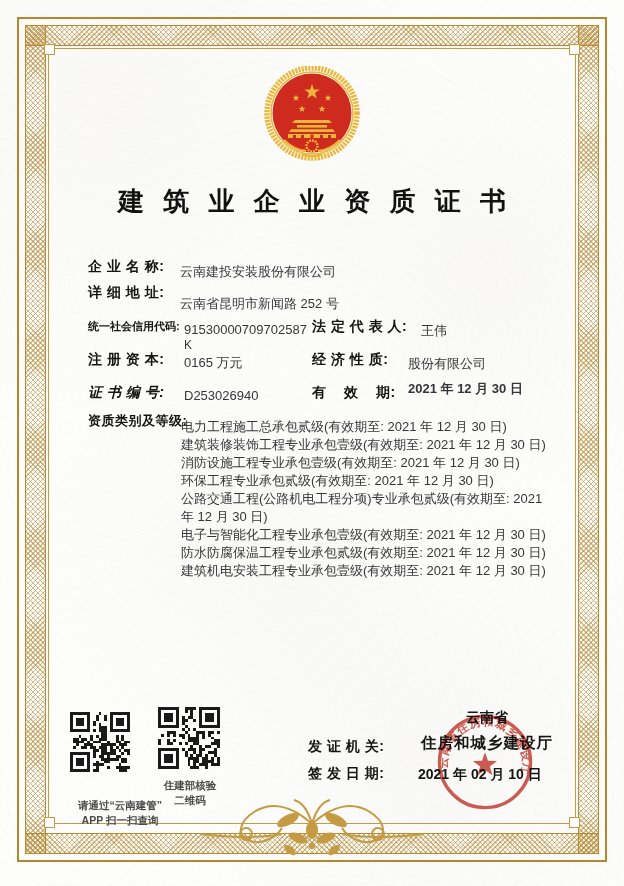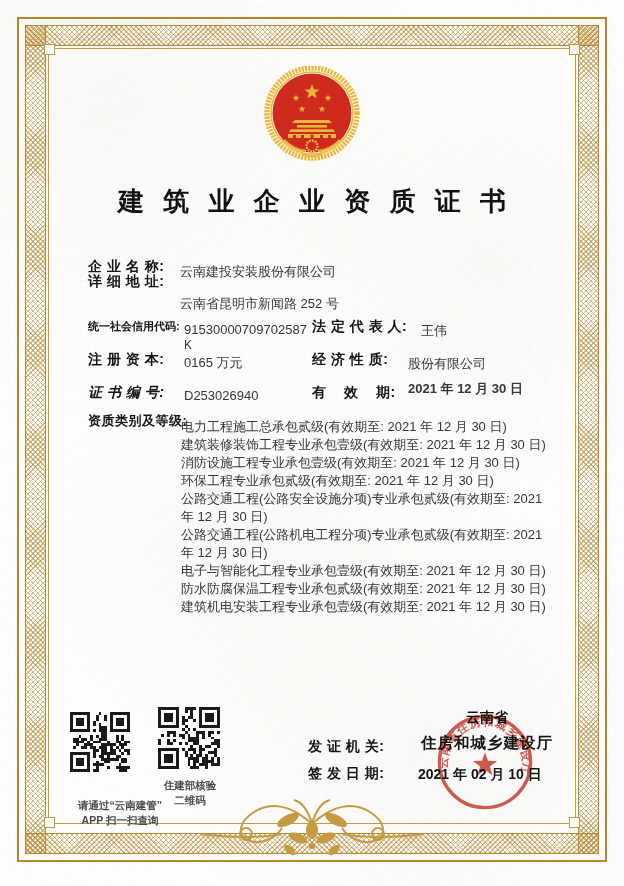--- a/index.html
+++ b/index.html
@@ -93,21 +93,21 @@
     <path d="M22,74 Q32,84 44,85" fill="none" stroke="#eab73b" stroke-width="2.4"></path>
     <path d="M78,74 Q68,84 56,85" fill="none" stroke="#eab73b" stroke-width="2.4"></path>
     <path d="M40,88 Q50,92 60,88" fill="none" stroke="#eab73b" stroke-width="2.6"></path>
   </svg>
 
   <div class="title">建 筑 业 企 业 资 质 证 书</div>
 
   <div class="lab" style="left:88px;top:258px;">企 业 名 称:</div>
   <div class="val" style="left:180px;top:263px;">云南建投安装股份有限公司</div>
 
-  <div class="lab" style="left:88px;top:273px;">详 细 地 址:</div>
+  <div class="lab" style="left:88px;top:284px;">详 细 地 址:</div>
   <div class="val" style="left:180px;top:295px;">云南省昆明市新闻路 252 号</div>
 
   <div class="lab lab-sm" style="left:88px;top:319px;">统一社会信用代码:</div>
   <div class="val" style="left:184px;top:322px;">91530000709702587</div>
   <div class="lab" style="left:312px;top:318px;">法 定 代 表 人:</div>
   <div class="val" style="left:421px;top:322px;">王伟</div>
 
   <div class="val" style="left:184px;top:338px;font-size:12px;">K</div>
   <div class="lab" style="left:88px;top:351px;">注 册 资 本:</div>
   <div class="val" style="left:184px;top:354px;">0165 万元</div>
@@ -118,21 +118,20 @@
   <div class="val" style="left:184px;top:388px;">D253026940</div>
   <div class="lab" style="left:312px;top:384px;">有    效    期:</div>
   <div class="val" style="left:408px;top:380px;font-weight:bold;">2021 年 12 月 30 日</div>
 
   <div class="lab" style="left:88px;top:412px;font-size:13px;">资质类别及等级:</div>
   <ul class="qual-list">
     <li>电力工程施工总承包贰级(有效期至: 2021 年 12 月 30 日)</li>
     <li>建筑装修装饰工程专业承包壹级(有效期至: 2021 年 12 月 30 日)</li>
     <li>消防设施工程专业承包壹级(有效期至: 2021 年 12 月 30 日)</li>
     <li>环保工程专业承包贰级(有效期至: 2021 年 12 月 30 日)</li>
-    <li>公路交通工程(公路安全设施分项)专业承包贰级(有效期至: 2021 年 12 月 30 日)</li>
     <li>公路交通工程(公路机电工程分项)专业承包贰级(有效期至: 2021 年 12 月 30 日)</li>
     <li>电子与智能化工程专业承包壹级(有效期至: 2021 年 12 月 30 日)</li>
     <li>防水防腐保温工程专业承包贰级(有效期至: 2021 年 12 月 30 日)</li>
     <li>建筑机电安装工程专业承包壹级(有效期至: 2021 年 12 月 30 日)</li>
   </ul>
 
   <svg class="qr" style="left:70px;top:712px;" width="60" height="60" viewBox="0 0 21 21" shape-rendering="crispEdges">
       <rect x="10" y="0" width="1" height="1" fill="#1a1a1a"></rect>
       <rect x="9" y="1" width="1" height="1" fill="#1a1a1a"></rect>
       <rect x="12" y="1" width="1" height="1" fill="#1a1a1a"></rect>

